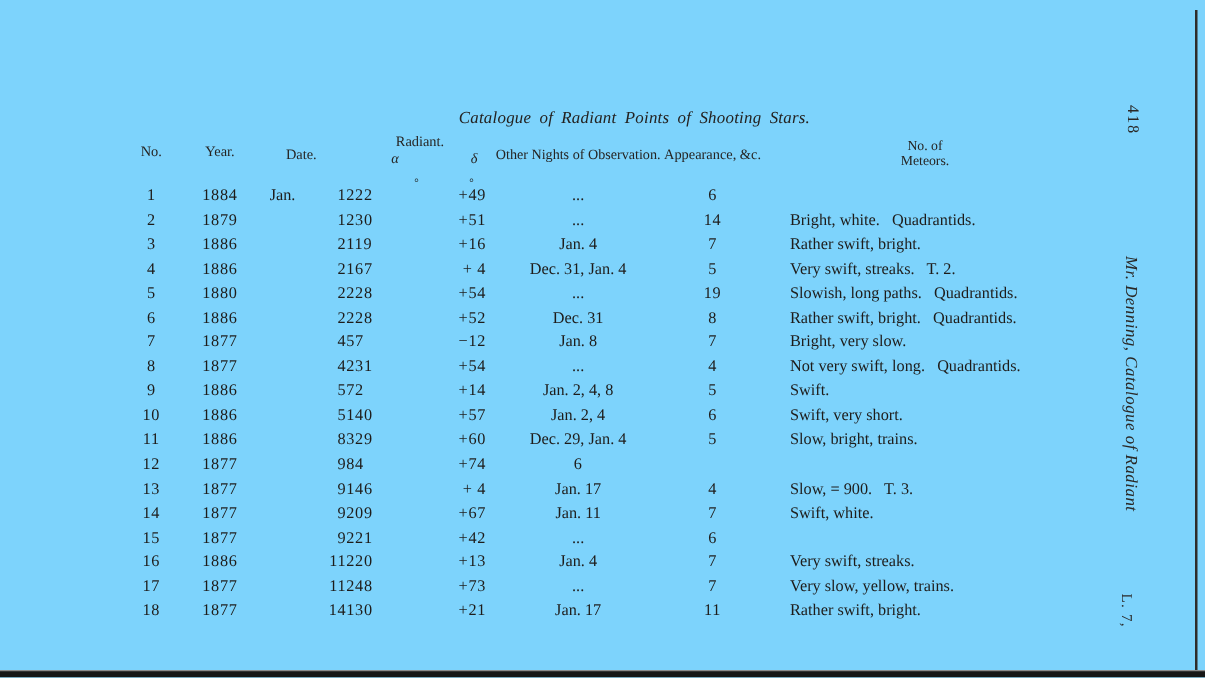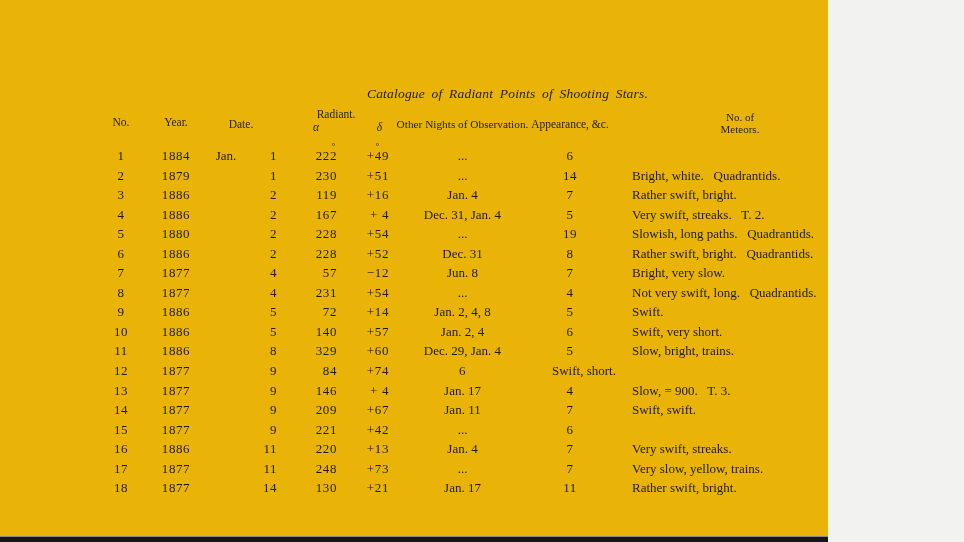--- a/index.html
+++ b/index.html
@@ -4,22 +4,22 @@
 <style>
   html,body{margin:0;padding:0;}
   body{
     width:964px;height:542px;
     background:#f2f2f0;
     font-family:"Liberation Serif","DejaVu Serif",serif;
     color:#1e1c1a;
     overflow:hidden;
   }
   #page{
-    position:relative;width:828px;height:542px;
-    background:#eab308;
+    position:relative;width:964px;height:542px;
+    background:#7dd3fc;
     overflow:hidden;
   }
   
   .bottom-edge{position:absolute;left:0;bottom:0;height:5px;width:964px;background:#161616;border-top:1px solid #8a8a8a;}
   .right-edge{position:absolute;top:8px;bottom:5px;left:956px;width:2px;background:#2e2c2a;}
 
   
   .title{
     position:absolute;top:86px;left:120px;width:775px;
     text-align:center;font-style:italic;font-size:13.5px;
@@ -48,21 +48,21 @@
   .h-appearance{padding-top:12px;}
 
   
   .tbody{position:absolute;left:95px;top:146px;width:775px;}
   .trow{height:19.55px;line-height:19.55px;font-size:13px;}
   .cell{position:relative;overflow:visible;}
   .c-no{text-align:center;letter-spacing:0.5px;}
   .c-year{text-align:center;letter-spacing:0.6px;}
   .c-month{text-align:center;}
   .c-day{text-align:right;letter-spacing:0.5px;}
-  .c-alpha{text-align:right;padding-right:2px;letter-spacing:0.6px;}
+  .c-alpha{padding-right:2px;letter-spacing:0.6px;}
   .c-delta{text-align:right;padding-right:6px;letter-spacing:0.6px;white-space:pre;}
   .c-nights{text-align:center;}
   .c-meteors{text-align:center;letter-spacing:0.5px;}
   .c-appearance{text-align:left;padding-left:22px;white-space:pre;}
   .degmark{position:absolute;top:-4px;font-size:9px;line-height:9px;letter-spacing:0;}
   .deg-alpha{right:4px;}
   .deg-delta{right:16px;}
 </style>
 </head>
 <body>
@@ -160,21 +160,21 @@
         <div class="cell c-meteors">8</div>
         <div class="cell c-appearance">Rather swift, bright.   Quadrantids.</div>
       </div>
       <div class="trow grid-cols">
         <div class="cell c-no">7</div>
         <div class="cell c-year">1877</div>
         <div class="cell c-month"></div>
         <div class="cell c-day">4</div>
         <div class="cell c-alpha">57</div>
         <div class="cell c-delta">−12</div>
-        <div class="cell c-nights">Jun. 8</div>
+        <div class="cell c-nights">Jan. 8</div>
         <div class="cell c-meteors">7</div>
         <div class="cell c-appearance">Bright, very slow.</div>
       </div>
       <div class="trow grid-cols">
         <div class="cell c-no">8</div>
         <div class="cell c-year">1877</div>
         <div class="cell c-month"></div>
         <div class="cell c-day">4</div>
         <div class="cell c-alpha">231</div>
         <div class="cell c-delta">+54</div>
@@ -216,21 +216,20 @@
         <div class="cell c-appearance">Slow, bright, trains.</div>
       </div>
       <div class="trow grid-cols">
         <div class="cell c-no">12</div>
         <div class="cell c-year">1877</div>
         <div class="cell c-month"></div>
         <div class="cell c-day">9</div>
         <div class="cell c-alpha">84</div>
         <div class="cell c-delta">+74</div>
         <div class="cell c-meteors">6</div>
-        <div class="cell c-appearance">Swift, short.</div>
       </div>
       <div class="trow grid-cols">
         <div class="cell c-no">13</div>
         <div class="cell c-year">1877</div>
         <div class="cell c-month"></div>
         <div class="cell c-day">9</div>
         <div class="cell c-alpha">146</div>
         <div class="cell c-delta">+ 4</div>
         <div class="cell c-nights">Jan. 17</div>
         <div class="cell c-meteors">4</div>
@@ -238,21 +237,21 @@
       </div>
       <div class="trow grid-cols">
         <div class="cell c-no">14</div>
         <div class="cell c-year">1877</div>
         <div class="cell c-month"></div>
         <div class="cell c-day">9</div>
         <div class="cell c-alpha">209</div>
         <div class="cell c-delta">+67</div>
         <div class="cell c-nights">Jan. 11</div>
         <div class="cell c-meteors">7</div>
-        <div class="cell c-appearance">Swift, swift.</div>
+        <div class="cell c-appearance">Swift, white.</div>
       </div>
       <div class="trow grid-cols">
         <div class="cell c-no">15</div>
         <div class="cell c-year">1877</div>
         <div class="cell c-month"></div>
         <div class="cell c-day">9</div>
         <div class="cell c-alpha">221</div>
         <div class="cell c-delta">+42</div>
         <div class="cell c-nights">...</div>
         <div class="cell c-meteors">6</div>

